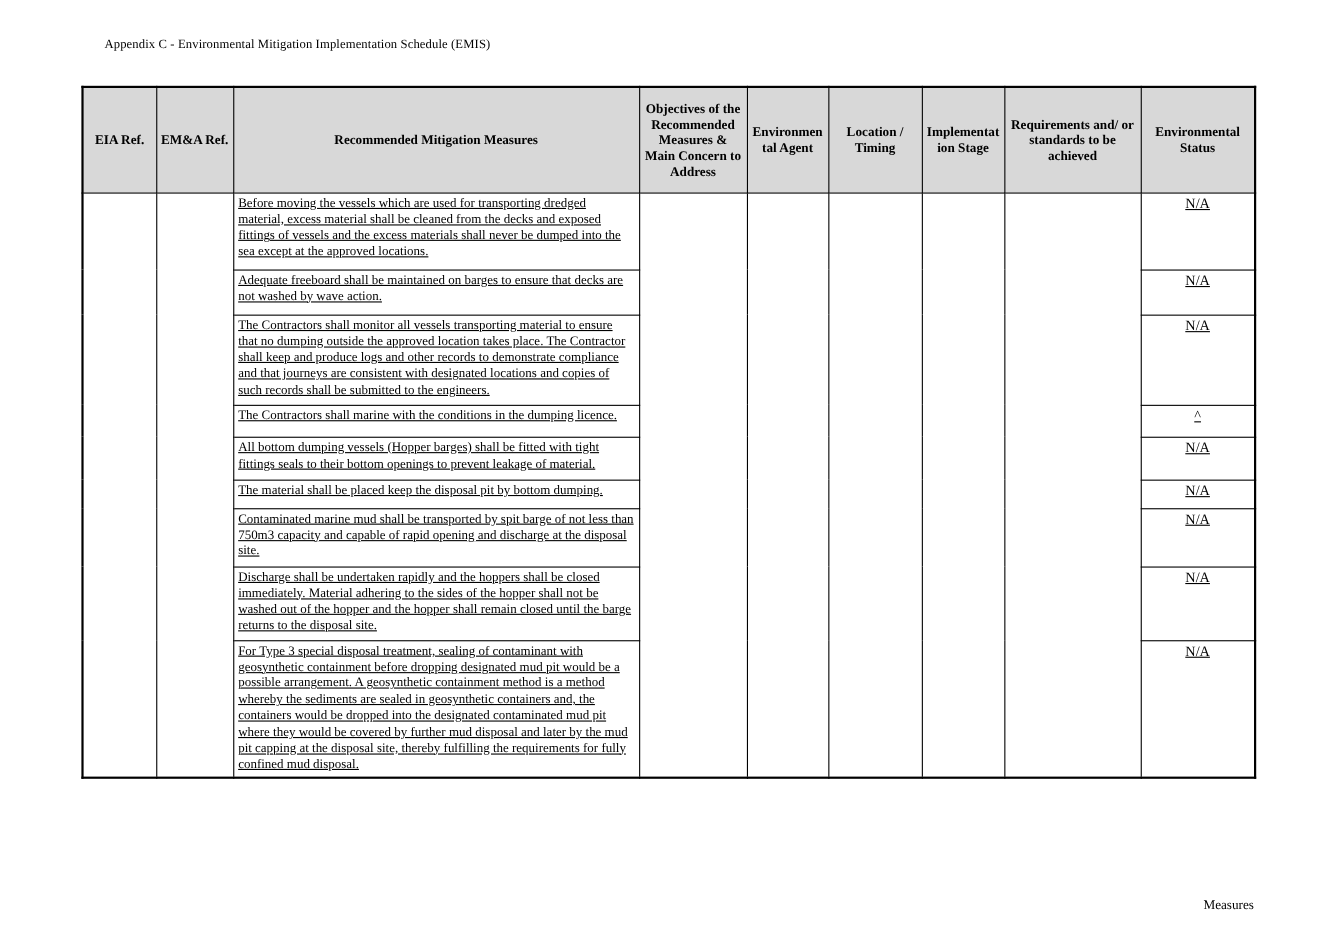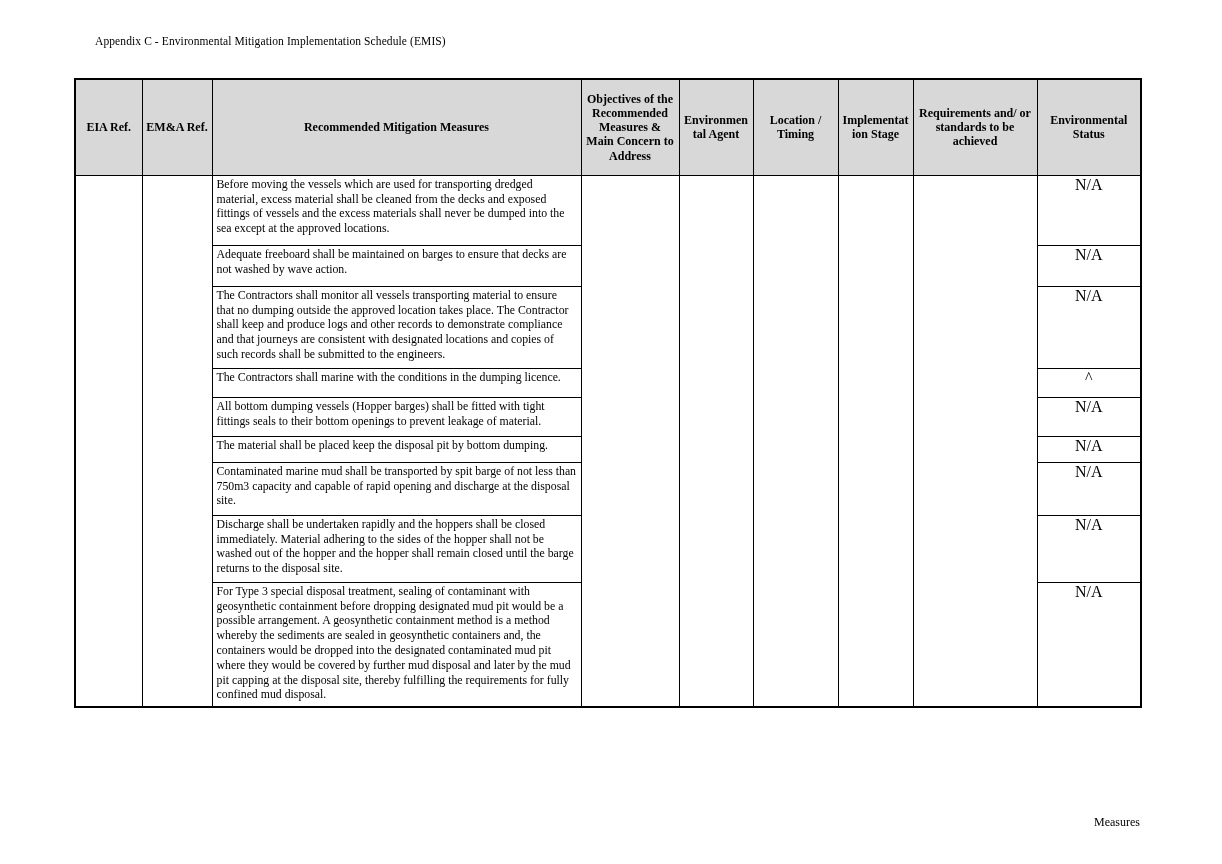--- a/index.html
+++ b/index.html
@@ -41,25 +41,26 @@
     vertical-align: middle;
     padding: 12px 3px;
     line-height: 1.18;
     overflow-wrap: anywhere;
   }
   table.emis td {
     vertical-align: top;
     font-size: 11.8px;
     line-height: 14.8px;
     padding: 1px 4px 0 4px;
+    text-decoration: underline;
   }
   table.emis td.status {
     text-align: center;
     padding-top: 2px;
-    font-size: 16px;
+    font-size: 13px;
     margin-left: 13px;
   }
   .footer-page {
     position: absolute;
     top: 815px;
     left: 0;
     width: 100%;
     text-align: center;
     font-size: 12px;
   }

